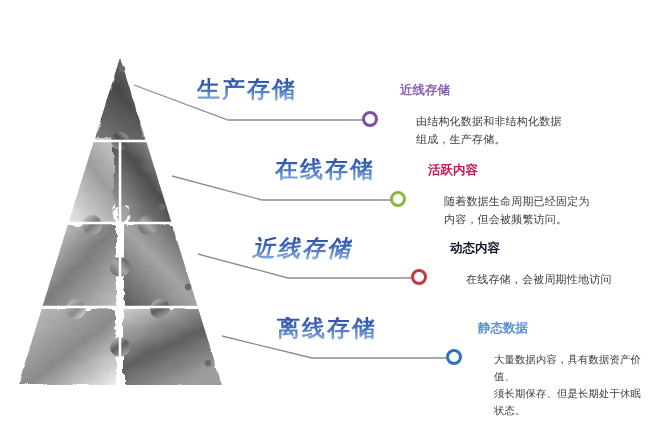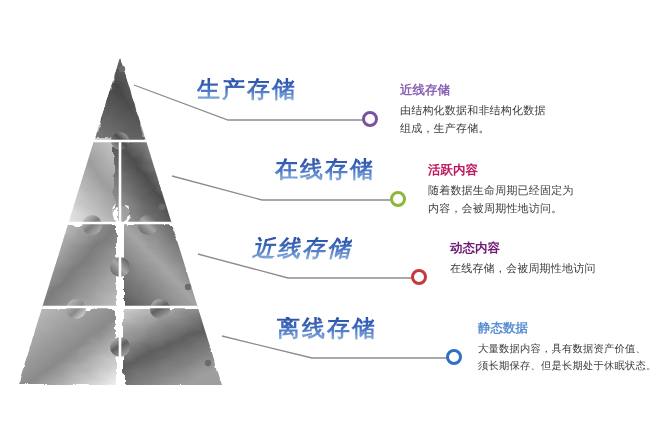--- a/index.html
+++ b/index.html
@@ -30,21 +30,21 @@
   .tier-label::after{content:"";}
 
   
   .callout{position:absolute;width:190px;}
   .callout .c-title{
     font-family:"DejaVu Sans","Liberation Sans",sans-serif;
     font-size:12.5px;font-weight:700;line-height:1.2;margin:0 0 5px 0;
   }
   .callout .c-body{
     font-family:"DejaVu Serif","Liberation Serif",serif;
-    font-size:11px;line-height:1.65;color:#3b3b3b;margin:0;
+    font-size:11px;line-height:1.65;color:#3b3b3b;margin:16px;
     letter-spacing:.2px;
   }
   .c-line{display:block;}
 
   
   #leaders{position:absolute;left:0;top:0;width:660px;height:440px;pointer-events:none;}
 </style>
 </head>
 <body>
 
@@ -181,26 +181,26 @@
     <p class="c-body">
       <span class="c-line">由结构化数据和非结构化数据</span>
       <span class="c-line">组成，生产存储。</span>
     </p>
   </div>
 
   <div class="callout" style="left:428px;top:162px;width:200px;">
     <p class="c-title" style="color:#be185d;">活跃内容</p>
     <p class="c-body">
       <span class="c-line">随着数据生命周期已经固定为</span>
-      <span class="c-line">内容，会被周期性地访问。</span>
+      <span class="c-line">内容，但会被频繁访问。</span>
     </p>
   </div>
 
   <div class="callout" style="left:450px;top:240px;width:200px;">
-    <p class="c-title" style="color:#701a75;">动态内容</p>
+    <p class="c-title" style="color:#0f172a;">动态内容</p>
     <p class="c-body">
       <span class="c-line">在线存储，会被周期性地访问</span>
     </p>
   </div>
 
   <div class="callout" style="left:478px;top:320px;width:185px;">
     <p class="c-title" style="color:#5b8fd4;">静态数据</p>
     <p class="c-body" style="font-size:10.3px;">
       <span class="c-line">大量数据内容，具有数据资产价值、</span>
       <span class="c-line">须长期保存、但是长期处于休眠状态。</span>

